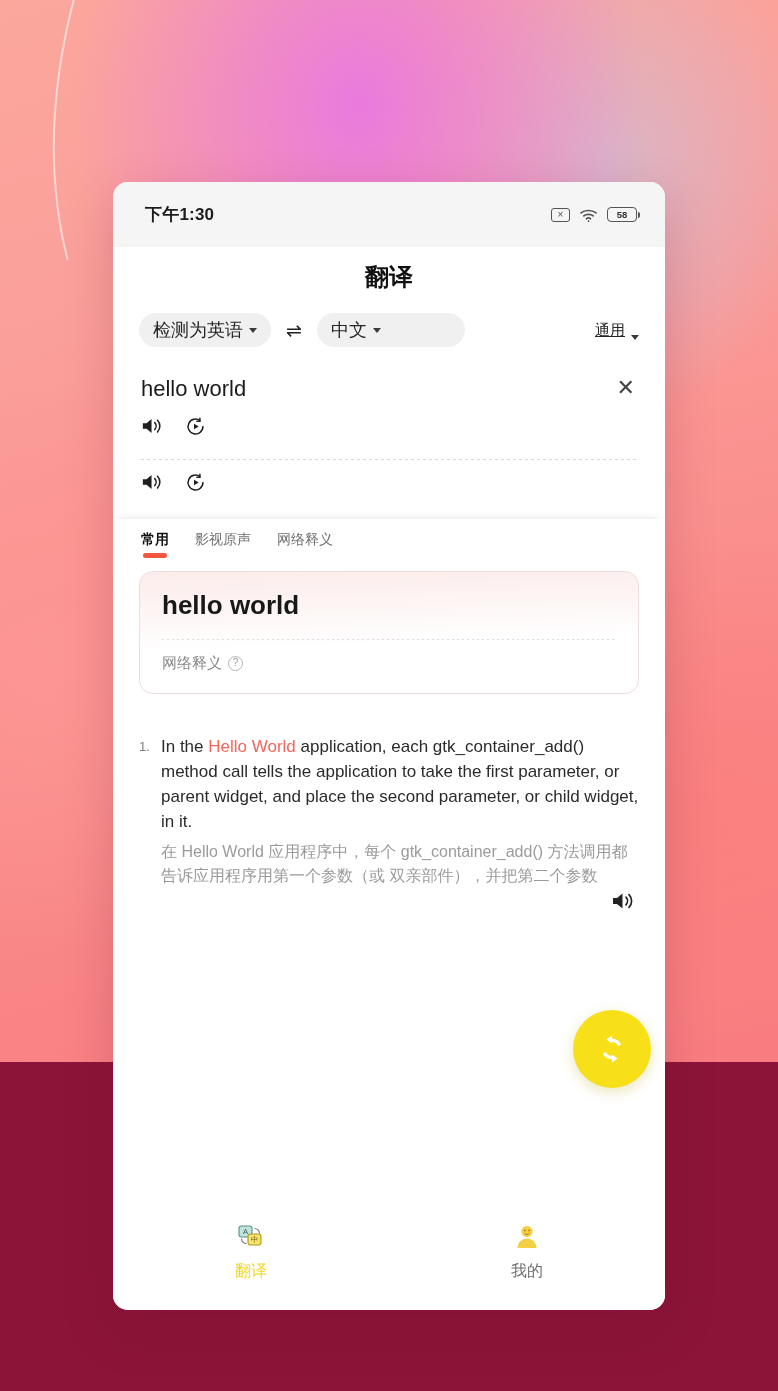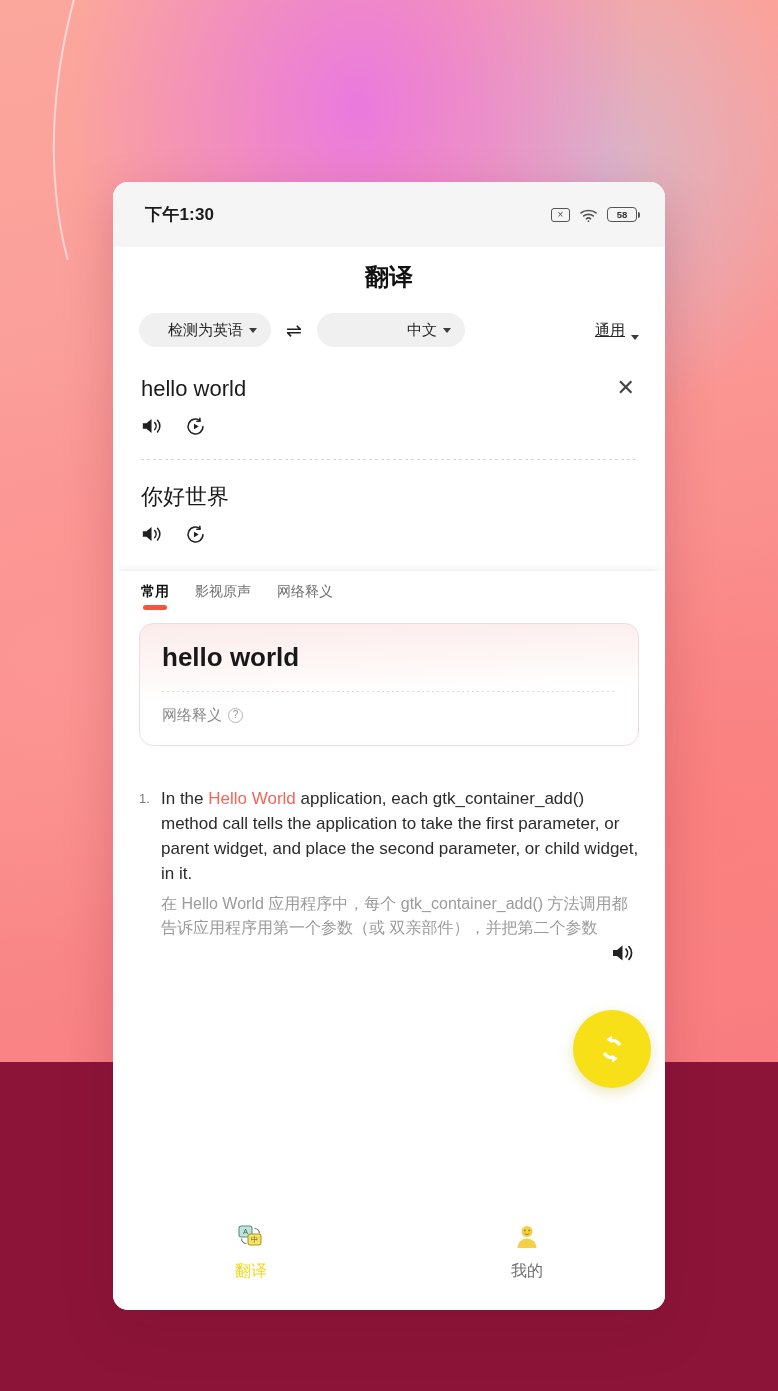--- a/index.html
+++ b/index.html
@@ -101,22 +101,22 @@
     flex: none;
     display: flex; align-items: center;
     padding: 6px 26px 14px 26px;
     gap: 0;
     background: #fff;
   }
   .chip {
     background: #f0f0f0;
     border-radius: 18px;
     height: 34px;
-    display: flex; align-items: center; justify-content: flex-end;
-    font-size: 15px; color: #262626;
+    display: flex; align-items: center; justify-content: flex-start;
+    font-size: 18px; color: #262626;
     padding: 0 14px;
   }
   .chip-src { width: 132px; }
   .chip-tgt { width: 148px; }
   .caret {
     display: inline-block;
     margin-left: 6px;
     width: 0; height: 0;
     border-left: 4.5px solid transparent;
     border-right: 4.5px solid transparent;
@@ -316,21 +316,20 @@
         </div>
         <div class="icon-slow">
           <svg viewBox="0 0 24 24" fill="none" stroke="currentColor" stroke-width="1.7">
             <path d="M20.5 12 a8.5 8.5 0 1 1 -3.2 -6.6" stroke-linecap="round"></path>
             <path d="M17 2.6 v3.4 h-3.4" stroke-linecap="round" stroke-linejoin="round"></path>
             <path d="M10.3 8.8 l5.4 3.2 l-5.4 3.2 z" fill="currentColor" stroke="none"></path>
           </svg>
         </div>
       </div>
       <div class="dash-div"></div>
-      <div class="tgt-text">你好世界</div>
       <div class="ctrl-row">
         <div class="icon-spk">
           <svg viewBox="0 0 24 22" fill="currentColor">
             <path d="M2 8 h4 l5.5 -4.6 v15.2 L6 14 H2 z"></path>
             <path d="M15 7.2 a5.6 5.6 0 0 1 0 7.6" fill="none" stroke="currentColor" stroke-width="1.7" stroke-linecap="round"></path>
             <path d="M18 4.6 a9.2 9.2 0 0 1 0 12.8" fill="none" stroke="currentColor" stroke-width="1.7" stroke-linecap="round"></path>
           </svg>
         </div>
         <div class="icon-slow">
           <svg viewBox="0 0 24 24" fill="none" stroke="currentColor" stroke-width="1.7">

